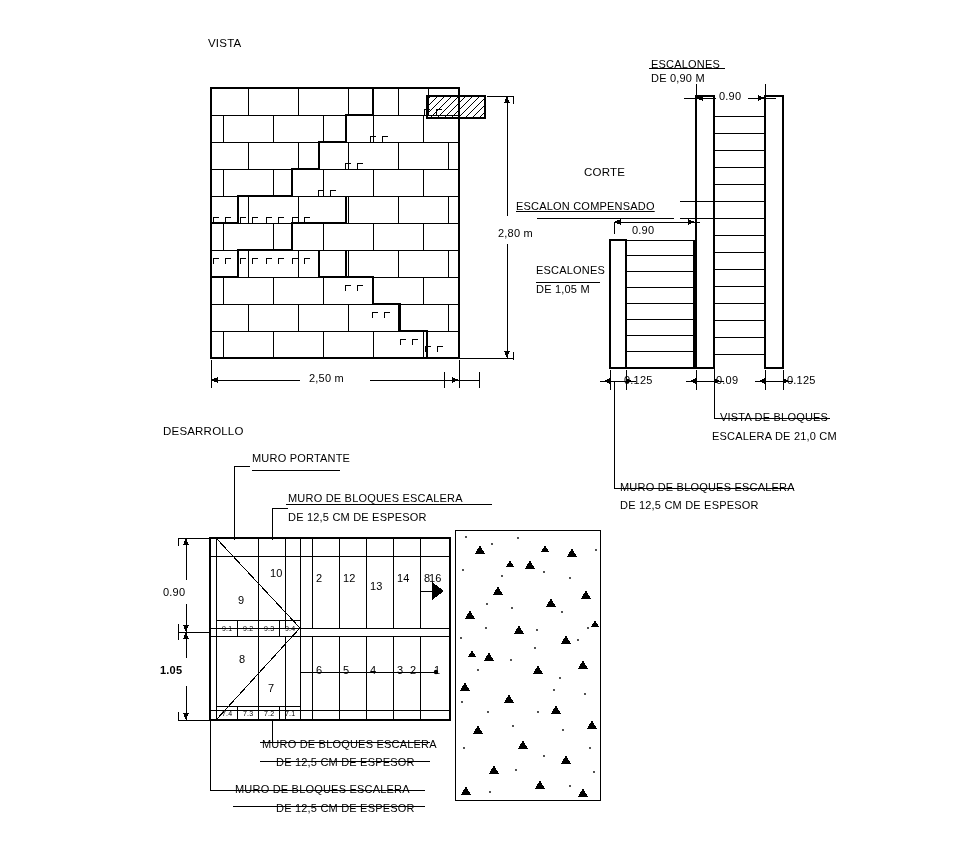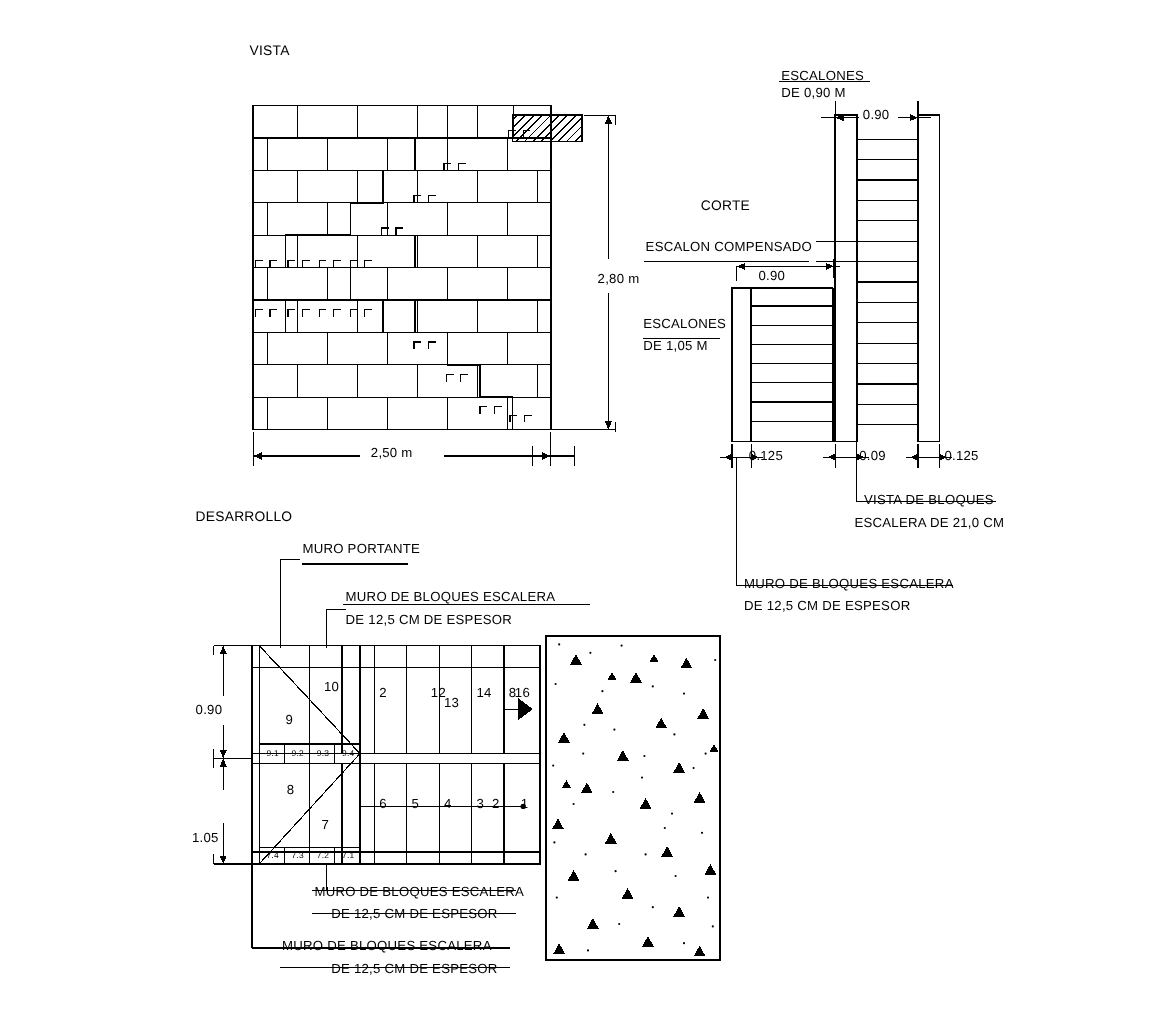--- a/index.html
+++ b/index.html
@@ -433,46 +433,46 @@
   </svg>
 
   <div class="lbl title" style="left:208px; top:37px;">VISTA</div>
   <div class="lbl" style="left:498px; top:227px;">2,80 m</div>
   <div class="lbl" style="left:309px; top:372px;">2,50 m</div>
 
   <div class="lbl title" style="left:584px; top:166px;">CORTE</div>
   <div class="lbl" style="left:651px; top:58px;">ESCALONES</div>
   <div class="lbl" style="left:651px; top:72px;">DE 0,90 M</div>
   <div class="lbl" style="left:719px; top:90px;">0.90</div>
-  <div class="lbl" style="left:538px; top:200px;">ESCALON COMPENSADO</div>
+  <div class="lbl" style="left:516px; top:200px;text-decoration:underline;">ESCALON COMPENSADO</div>
   <div class="lbl" style="left:632px; top:224px;">0.90</div>
   <div class="lbl" style="left:536px; top:264px;">ESCALONES</div>
   <div class="lbl" style="left:536px; top:283px;">DE 1,05 M</div>
   <div class="lbl" style="left:624px; top:374px;">0.125</div>
   <div class="lbl" style="left:716px; top:374px;">0.09</div>
   <div class="lbl" style="left:787px; top:374px;">0.125</div>
   <div class="lbl" style="left:720px; top:411px;">VISTA DE BLOQUES</div>
   <div class="lbl" style="left:712px; top:430px;">ESCALERA DE 21,0 CM</div>
   <div class="lbl" style="left:620px; top:481px;">MURO DE BLOQUES ESCALERA</div>
   <div class="lbl" style="left:620px; top:499px;">DE 12,5 CM DE ESPESOR</div>
 
   <div class="lbl title" style="left:163px; top:425px;">DESARROLLO</div>
   <div class="lbl" style="left:252px; top:452px;">MURO PORTANTE</div>
   <div class="lbl" style="left:288px; top:492px;">MURO DE BLOQUES ESCALERA</div>
   <div class="lbl" style="left:288px; top:511px;">DE 12,5 CM DE ESPESOR</div>
   <div class="lbl" style="left:262px; top:738px;">MURO DE BLOQUES ESCALERA</div>
   <div class="lbl" style="left:276px; top:756px;">DE 12,5 CM DE ESPESOR</div>
   <div class="lbl" style="left:235px; top:783px;">MURO DE BLOQUES ESCALERA</div>
   <div class="lbl" style="left:276px; top:802px;">DE 12,5 CM DE ESPESOR</div>
   <div class="lbl" style="left:163px; top:586px;">0.90</div>
-  <div class="lbl" style="left:160px; top:693px;">1.05</div>
+  <div class="lbl" style="left:160px; top:664px;font-weight:bold;">1.05</div>
 
   <div class="lbl num" style="left:270px; top:567px;">10</div>
   <div class="lbl num" style="left:316px; top:572px;">2</div>
-  <div class="lbl num" style="left:343px; top:572px;margin-left:16px;">12</div>
+  <div class="lbl num" style="left:343px; top:572px;">12</div>
   <div class="lbl num" style="left:370px; top:580px;">13</div>
   <div class="lbl num" style="left:397px; top:572px;">14</div>
   <div class="lbl num" style="left:424px; top:572px;">8</div>
 
   <div class="lbl num" style="left:429px; top:572px;">16</div>
 
   <div class="lbl num" style="left:238px; top:594px;">9</div>
 
   <div class="lbl xs" style="left:222px; top:625px;">9.1</div>
   <div class="lbl xs" style="left:243px; top:625px;">9.2</div>

